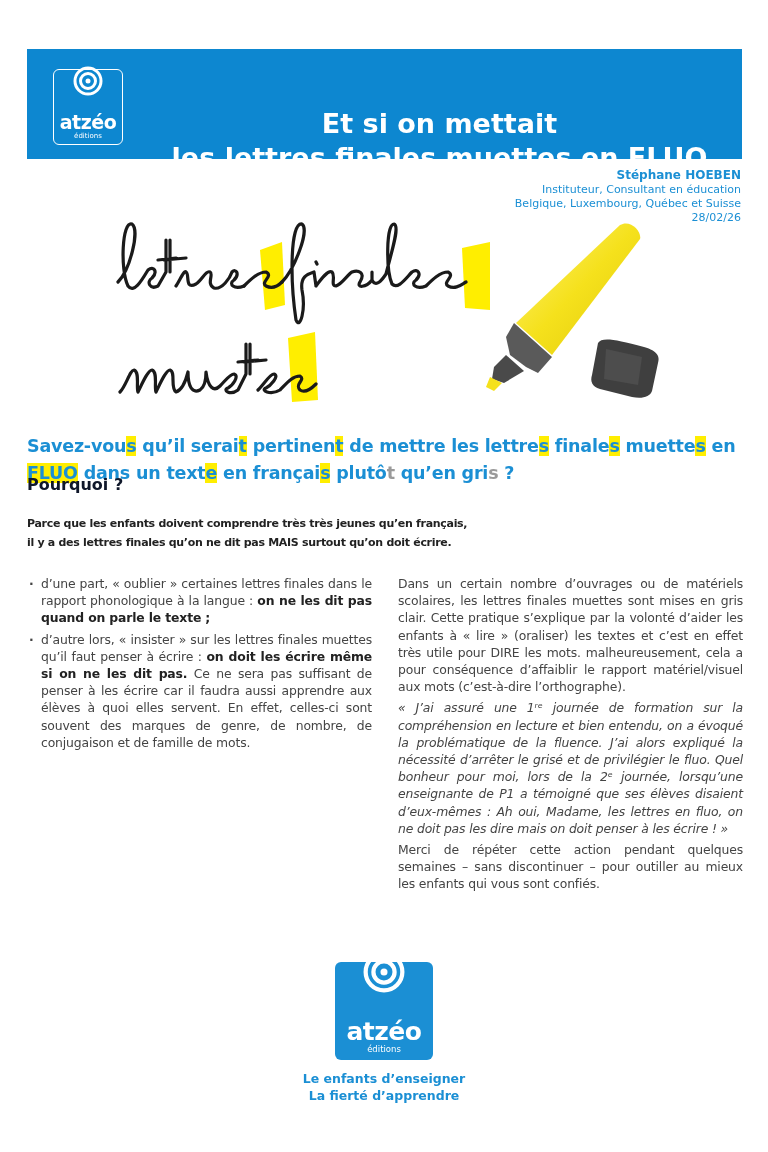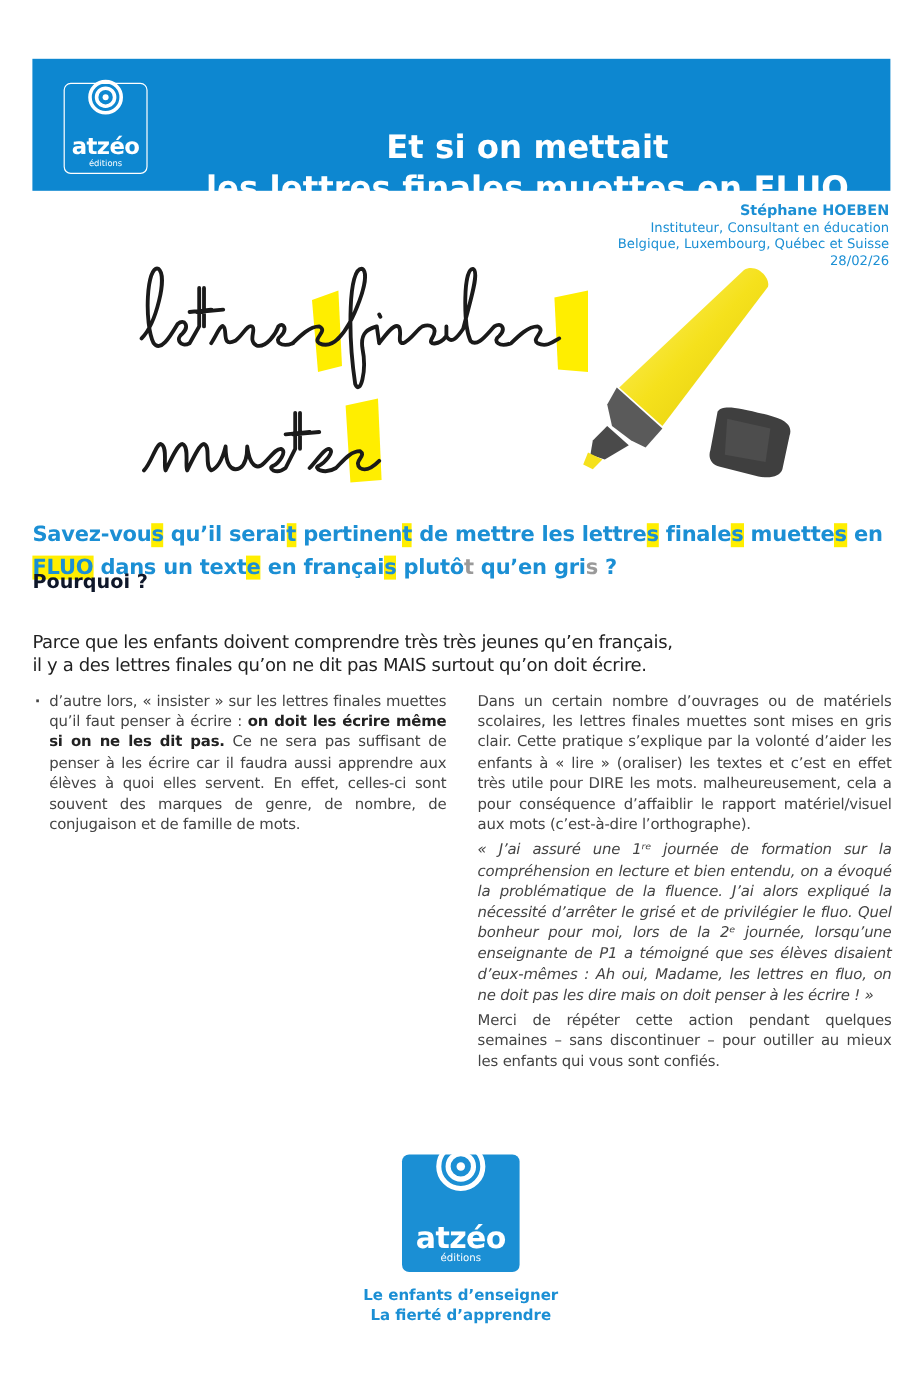--- a/index.html
+++ b/index.html
@@ -44,22 +44,22 @@
     letter-spacing: -0.2px;
   }
   .hl { background: #ffee00; }
   .grey { color: #9a9a9a; }
 
   .h2 {
     position: absolute; left: 27px; top: 475px;
     color: #0f172a; font-weight: bold; font-size: 16px;
   }
   .intro {
-    position: absolute; left: 27px; top: 526px; width: 720px;
-    color: #222222; font-weight: normal; font-size: 15px; line-height: 19px;
+    position: absolute; left: 27px; top: 514px; width: 720px;
+    color: #222222; font-weight: bold; font-size: 11px; line-height: 19px;
     letter-spacing: -0.3px;
   }
 
   .col {
     position: absolute; top: 575px; width: 355px;
     font-size: 12.4px; line-height: 17.2px; color: #444444; text-align: justify;
     letter-spacing: -0.15px;
   }
   .col-left { left: 27px; width: 345px; }
   .col-right { left: 398px; width: 345px; }
@@ -147,20 +147,23 @@
 
 <div class="h2">Pourquoi ?</div>
 <div class="intro">
   <div>Parce que les enfants doivent comprendre très très jeunes qu’en français,</div>
   <div>il y a des lettres finales qu’on ne dit pas MAIS surtout qu’on doit écrire.</div>
 </div>
 
 <div class="col col-left">
   <ul>
     <li>
+      <span>d’une part, « oublier » certaines lettres finales dans le rapport phonologique à la langue : </span><b>on ne les dit pas quand on parle le texte ;</b>
+    </li>
+    <li>
       <span>d’autre lors, « insister » sur les lettres finales muettes qu’il faut penser à écrire : </span><b>on doit les écrire même si on ne les dit pas.</b><span> Ce ne sera pas suffisant de penser à les écrire car il faudra aussi apprendre aux élèves à quoi elles servent. En effet, celles-ci sont souvent des marques de genre, de nombre, de conjugaison et de famille de mots.</span>
     </li>
   </ul>
 </div>
 
 <div class="col col-right">
   <p>Dans un certain nombre d’ouvrages ou de matériels scolaires, les lettres finales muettes sont mises en gris clair. Cette pratique s’explique par la volonté d’aider les enfants à « lire » (oraliser) les textes et c’est en effet très utile pour DIRE les mots. malheureusement, cela a pour conséquence d’affaiblir le rapport matériel/visuel aux mots (c’est-à-dire l’orthographe).</p>
   <p class="quote">« J’ai assuré une 1ʳᵉ journée de formation sur la compréhension en lecture et bien entendu, on a évoqué la problématique de la fluence. J’ai alors expliqué la nécessité d’arrêter le grisé et de privilégier le fluo. Quel bonheur pour moi, lors de la 2ᵉ journée, lorsqu’une enseignante de P1 a témoigné que ses élèves disaient d’eux-mêmes : Ah oui, Madame, les lettres en fluo, on ne doit pas les dire mais on doit penser à les écrire ! »</p>
   <p>Merci de répéter cette action pendant quelques semaines – sans discontinuer – pour outiller au mieux les enfants qui vous sont confiés.</p>
 </div>

